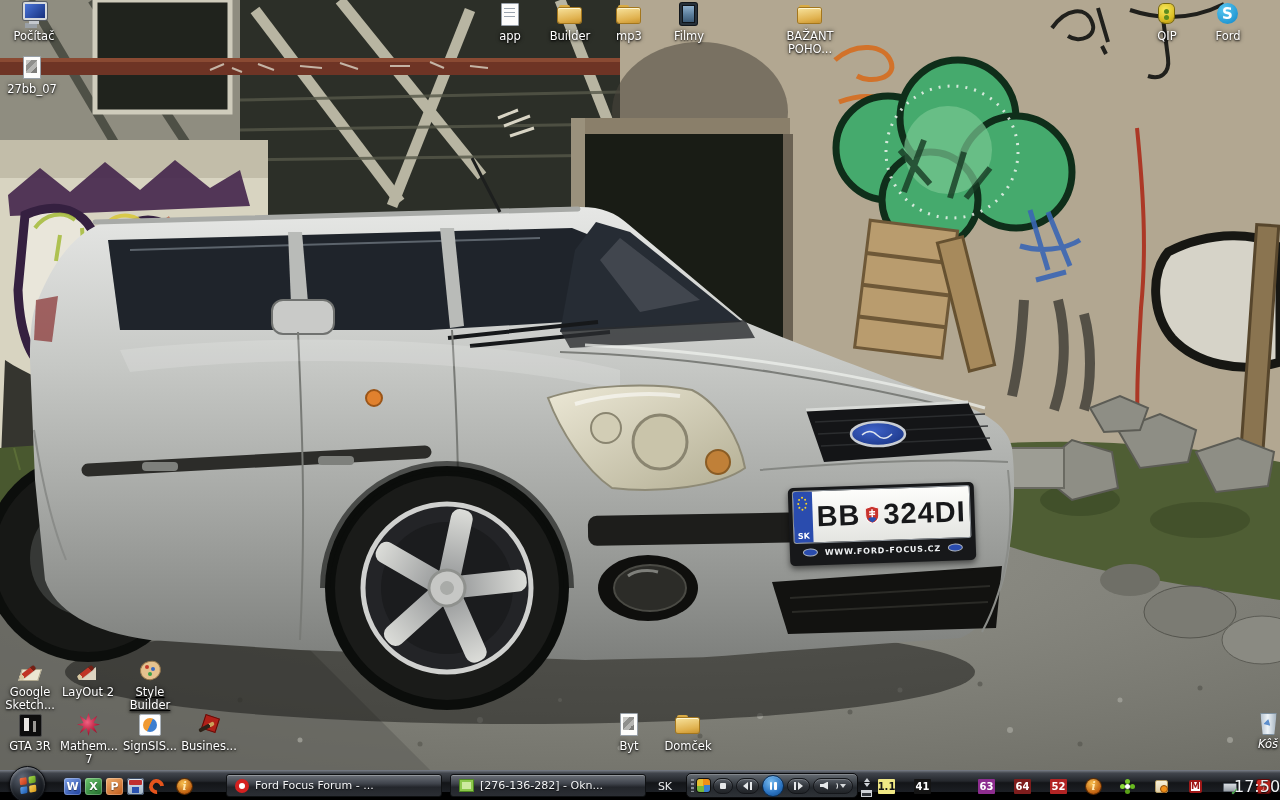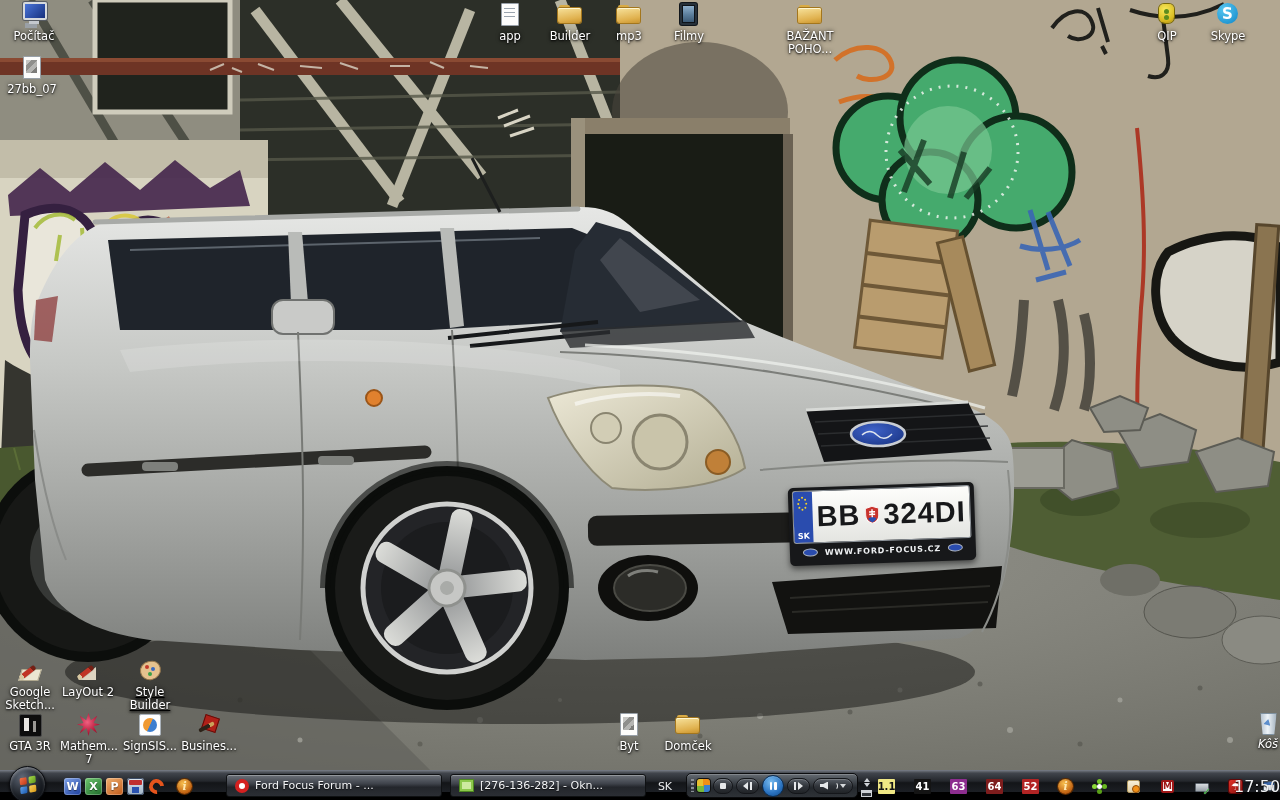--- a/index.html
+++ b/index.html
@@ -450,21 +450,21 @@
       </div>
       <div class="dicon" style="left: 1135px; top: 2px;">
         <div class="gi qip-icon"></div>
         <div class="dlabel">
           <span>QIP</span>
         </div>
       </div>
       <div class="dicon" style="left: 1196px; top: 2px;">
         <div class="gi skype-icon"></div>
         <div class="dlabel">
-          <span>Skype</span>
+          <span>Ford</span>
         </div>
       </div>
       <div class="dicon" style="left: -2px; top: 658px;">
         <div class="gi sketchup-icon"></div>
         <div class="dlabel">
           <span>Google</span>
           <span>Sketch...</span>
         </div>
       </div>
       <div class="dicon" style="left: 56px; top: 658px;">
@@ -582,21 +582,21 @@
       <div class="chev">
           <i class="up"></i>
           <i class="dn"></i>
         </div>
       <div class="restore"></div>
     </div>
 
     <div id="tray">
         <span class="badge" style="background: rgb(239, 231, 132); color: rgb(20, 20, 20);">1.1</span>
         <span class="badge" style="background: rgb(20, 20, 20); color: rgb(255, 255, 255);">41</span>
-        <span class="badge" style="background: rgb(141, 45, 143); color: rgb(255, 255, 255);">63</span>
+        <span class="badge" style="background: rgb(141, 45, 143); color: rgb(255, 255, 255); margin-left: 28px;">63</span>
         <span class="badge" style="background: rgb(126, 29, 29); color: rgb(255, 255, 255);">64</span>
         <span class="badge" style="background: rgb(178, 36, 36); color: rgb(255, 255, 255);">52</span>
         <div class="ti info-badge-icon"></div>
         <div class="ti icq-flower-icon"></div>
         <div class="ti clockapp-icon"></div>
         <div class="ti miranda-icon"></div>
         <div class="ti printer-ok-icon"></div>
         <div class="ti avira-icon"></div>
         <div class="ti mini-window-icon"></div>
         <div class="ti opera-tray-icon"></div>

